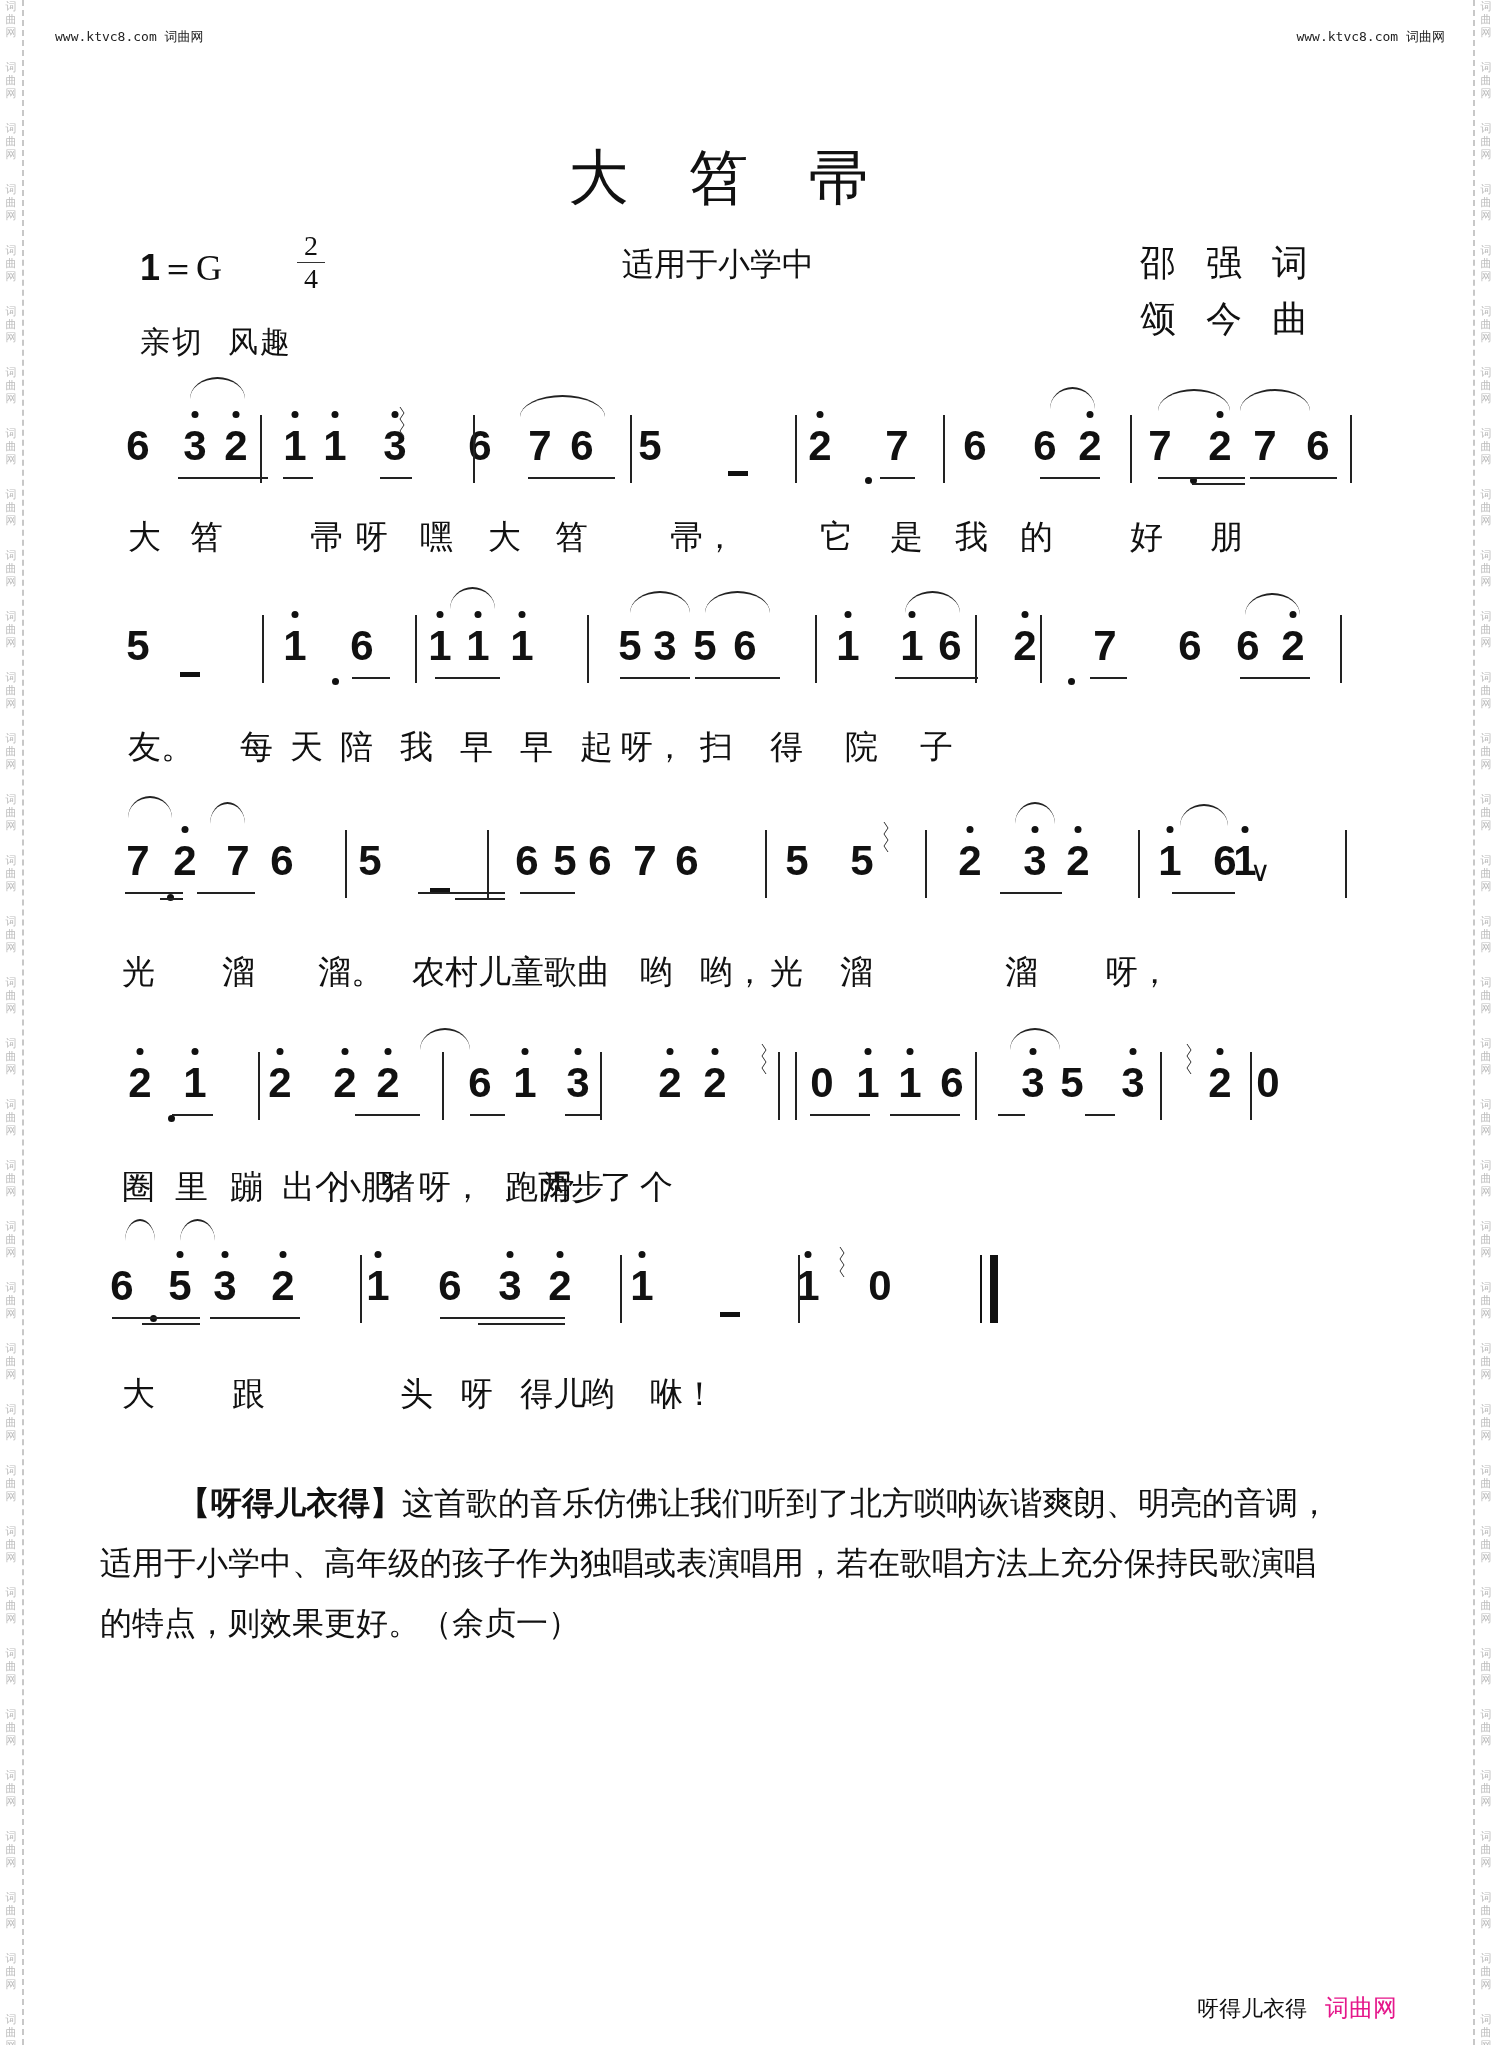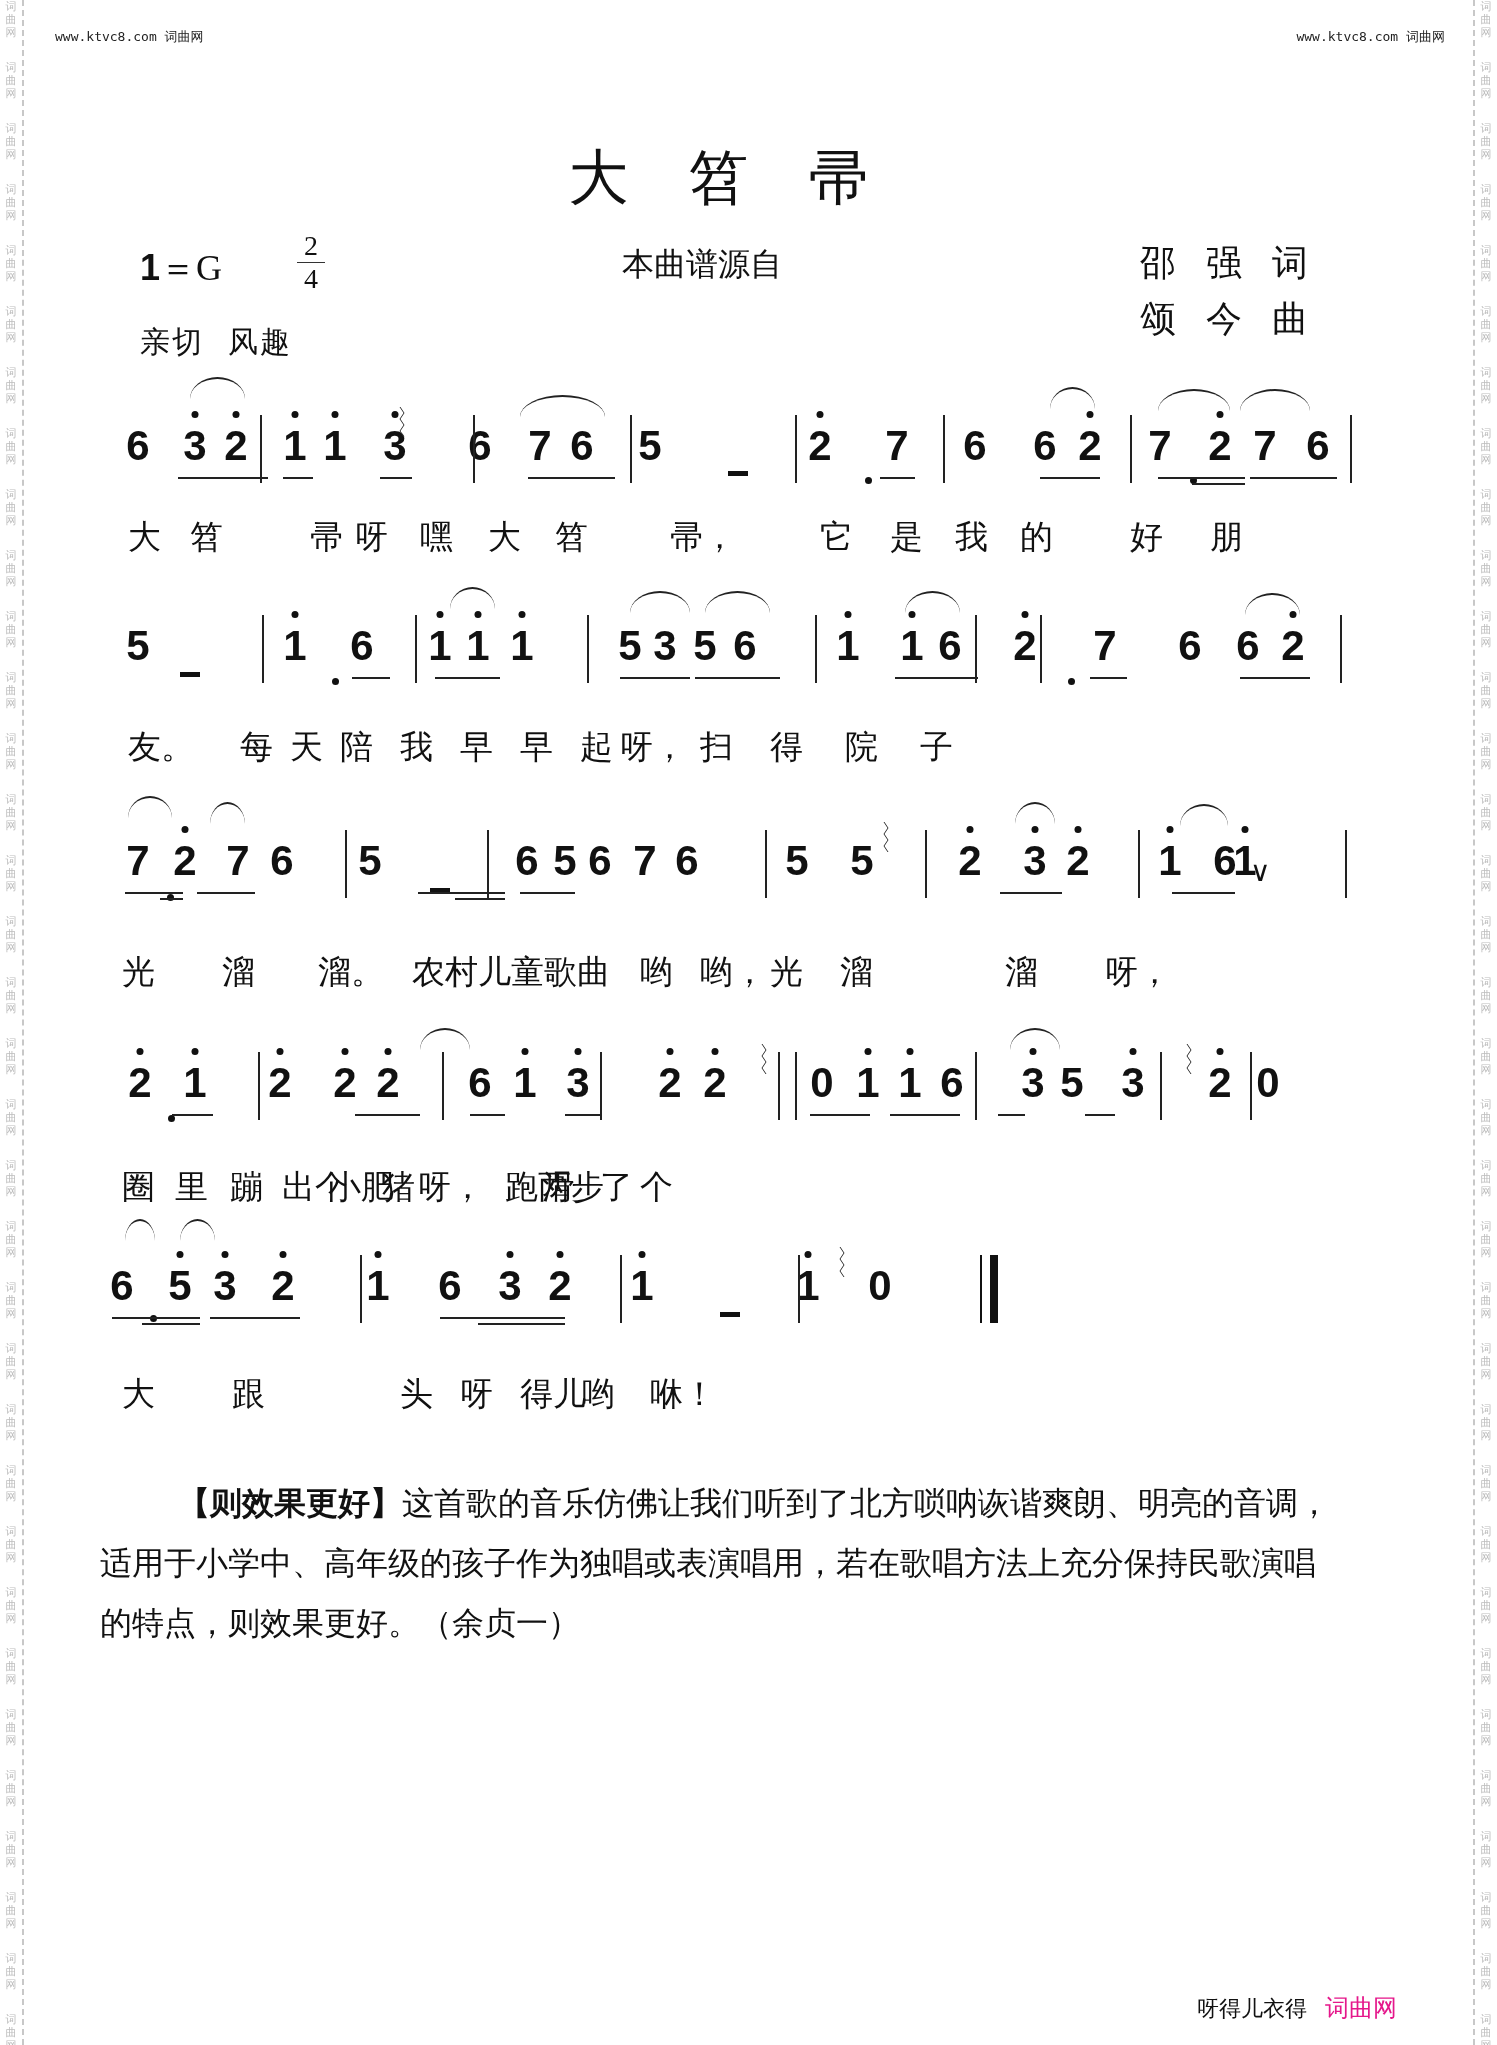--- a/index.html
+++ b/index.html
@@ -403,21 +403,21 @@
 <div class="site-mark left">www.ktvc8.com 词曲网</div>
 <div class="site-mark right">www.ktvc8.com 词曲网</div>
 
 <div class="title">大笤帚</div>
 <div class="key"><b>1</b><span>＝G</span></div>
 <div class="timesig">
   <span>2</span>
   <span class="bar"></span>
   <span>4</span>
 </div>
-<div class="genre">本曲谱源自</div>
+<div class="genre">适用于小学中</div>
 <div class="credits">
   <div>邵强词</div>
   <div>颂今曲</div>
 </div>
 <div class="tempo">
   <span>亲切</span><span>风趣</span>
 </div>
 
 <div id="score">
     <div class="system" style="top: 0px;">
@@ -681,17 +681,17 @@
       <div class="lyric" style="left: 122px; top: 1372px;">大</div>
       <div class="lyric" style="left: 232px; top: 1372px;">跟</div>
       <div class="lyric" style="left: 400px; top: 1372px;">头</div>
       <div class="lyric" style="left: 460px; top: 1372px;">呀</div>
       <div class="lyric" style="left: 520px; top: 1372px;">得儿</div>
       <div class="lyric" style="left: 582px; top: 1372px;">哟</div>
       <div class="lyric" style="left: 650px; top: 1372px;">咻！</div>
     </div>
   </div>
 
-<div class="notes"><b>【则效果更好】</b><span>这首歌的音乐仿佛让我们听到了北方唢呐诙谐爽朗、明亮的音调，适用于小学中、高年级的孩子作为独唱或表演唱用，若在歌唱方法上充分保持民歌演唱的特点，则效果更好。</span><span>（余贞一）</span></div>
+<div class="notes"><b>【呀得儿衣得】</b><span>这首歌的音乐仿佛让我们听到了北方唢呐诙谐爽朗、明亮的音调，适用于小学中、高年级的孩子作为独唱或表演唱用，若在歌唱方法上充分保持民歌演唱的特点，则效果更好。</span><span>（余贞一）</span></div>
 
 <div class="footer">
   <span>呀得儿衣得</span><span class="brand">词曲网</span>
 </div>
 
 </body></html>

